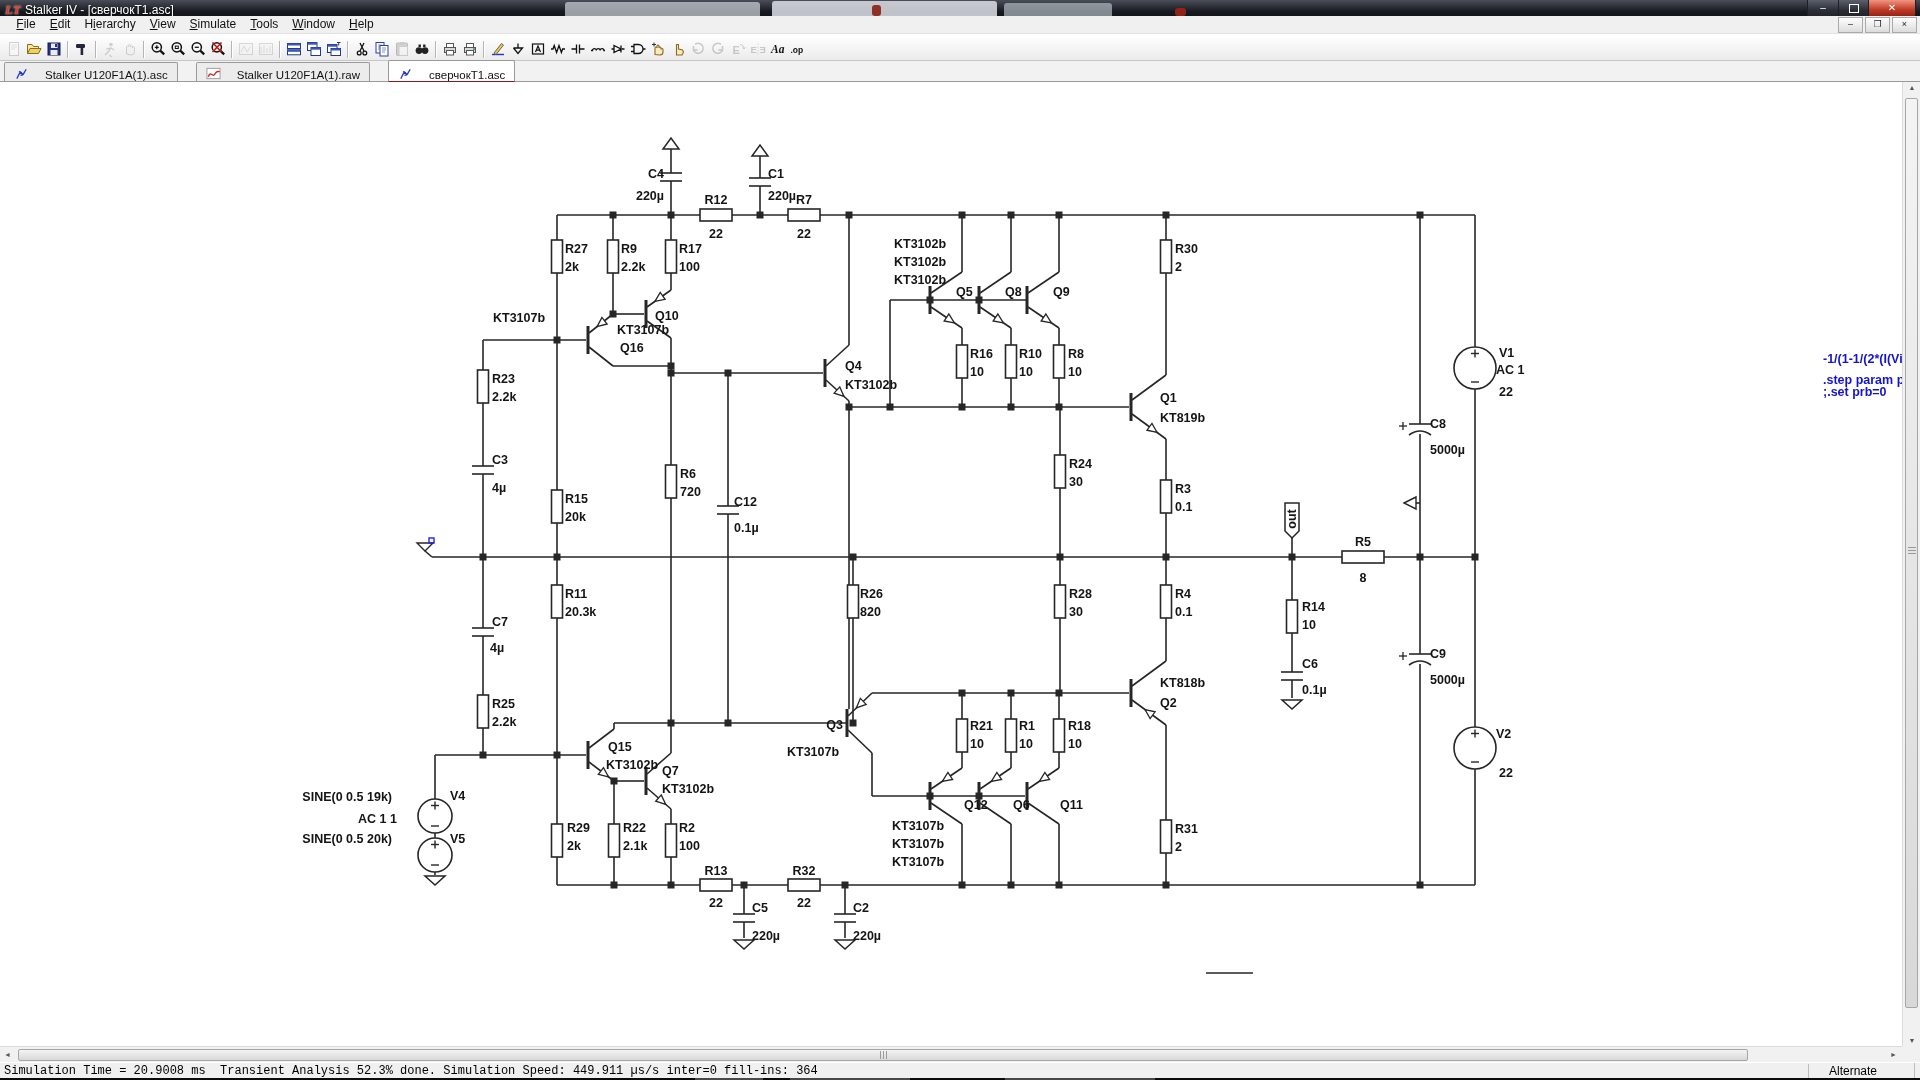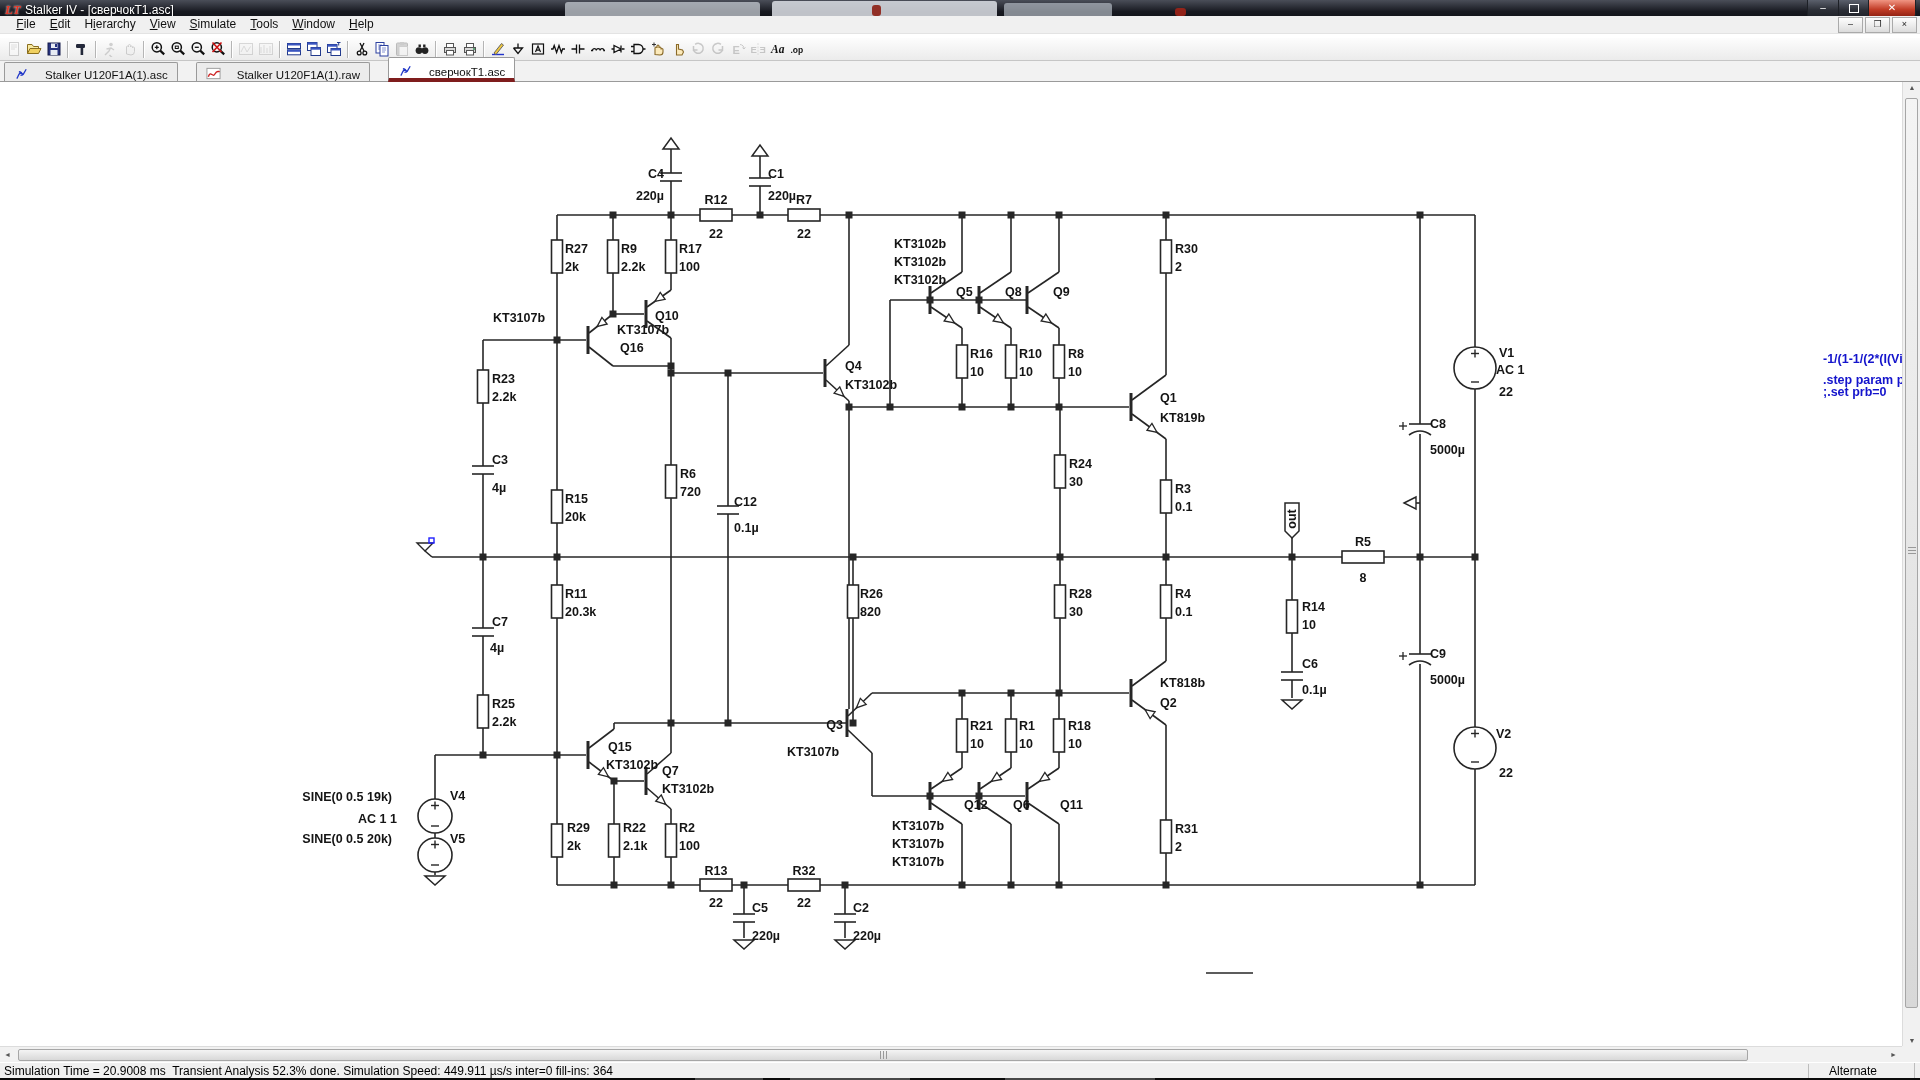--- a/index.html
+++ b/index.html
@@ -35,36 +35,36 @@
   .tbtn{width:20px;height:20px;display:flex;align-items:center;justify-content:center;flex:0 0 auto;}
   .tbtn svg{width:16px;height:16px;}
   .tbtn.dis{opacity:.42;filter:grayscale(1);}
   .tsep{width:1px;height:17px;background:#b5b5b5;border-right:1px solid #fff;margin:0 3px;flex:0 0 auto;}
   
   .tabbar{position:absolute;left:0;top:61px;width:1920px;height:21px;background:#f2f2f2;
     border-bottom:1px solid #9a9a9a;display:flex;align-items:flex-end;padding-left:4px;box-sizing:border-box;}
   .tab{height:18px;display:flex;align-items:flex-end;gap:16px;padding:0 9px;border:1px solid #9a9a9a;
     border-bottom:none;border-radius:2px 2px 0 0;background:#ececec;font-size:11.5px;color:#111;margin-right:18px;}
   .tab svg{width:15px;height:15px;}
-  .tab.active{background:#fff;height:20px;margin-bottom:-1px;border-bottom:4px solid #7f1d1d;z-index:2;}
+  .tab.active{background:#fff;height:20px;margin-bottom:-1px;border-bottom:1px solid #7f1d1d;z-index:2;}
   
   #sch{position:absolute;left:2px;top:82px;background:#fff;}
   #sch text{font-family:"Liberation Sans",sans-serif;font-weight:bold;fill:#141414;font-size:12.5px;}
   
   .vscroll{position:absolute;left:1902px;top:82px;width:18px;height:964px;background:#f1f1f1;border-left:1px solid #dcdcdc;box-sizing:border-box;}
   .hscroll{position:absolute;left:0;top:1046px;width:1902px;height:16px;background:#f1f1f1;border-top:1px solid #dcdcdc;box-sizing:border-box;}
   .corner{position:absolute;left:1902px;top:1046px;width:18px;height:16px;background:#f1f1f1;}
   .sarrow{position:absolute;color:#555;font-size:7px;text-align:center;}
   .thumb{position:absolute;background:linear-gradient(#f4f4f4,#d8d8d8);border:1px solid #a6a6a6;border-radius:2px;box-sizing:border-box;}
   .grip{position:absolute;width:1px;height:8px;background:#999;box-shadow:3px 0 0 #999,6px 0 0 #999;}
   .gripv{position:absolute;width:8px;height:1px;background:#999;box-shadow:0 3px 0 #999,0 6px 0 #999;}
   
   .statusbar{position:absolute;left:0;top:1062px;width:1920px;height:16px;background:#f0f0f0;
     border-top:1px solid #fff;font-size:12px;color:#000;}
-  .sb-left{position:absolute;left:4px;top:1px;white-space:pre;}
+  .sb-left{position:absolute;left:4px;top:1px;white-space:pre;font-family:Liberation Mono, monospace;}
   .sb-right{position:absolute;left:1808px;top:1px;width:104px;border-left:1px solid #bdbdbd;padding-left:20px;}
   .sb-div2{position:absolute;left:1914px;top:0;width:1px;height:16px;background:#bdbdbd;}
   .peek{position:absolute;left:0;top:1078px;width:1920px;height:2px;background:#0b0b0b;}
   .peekseg{position:absolute;top:0;height:2px;background:#484848;}
 </style>
 </head>
 <body>
 
 <div id="app">
 

